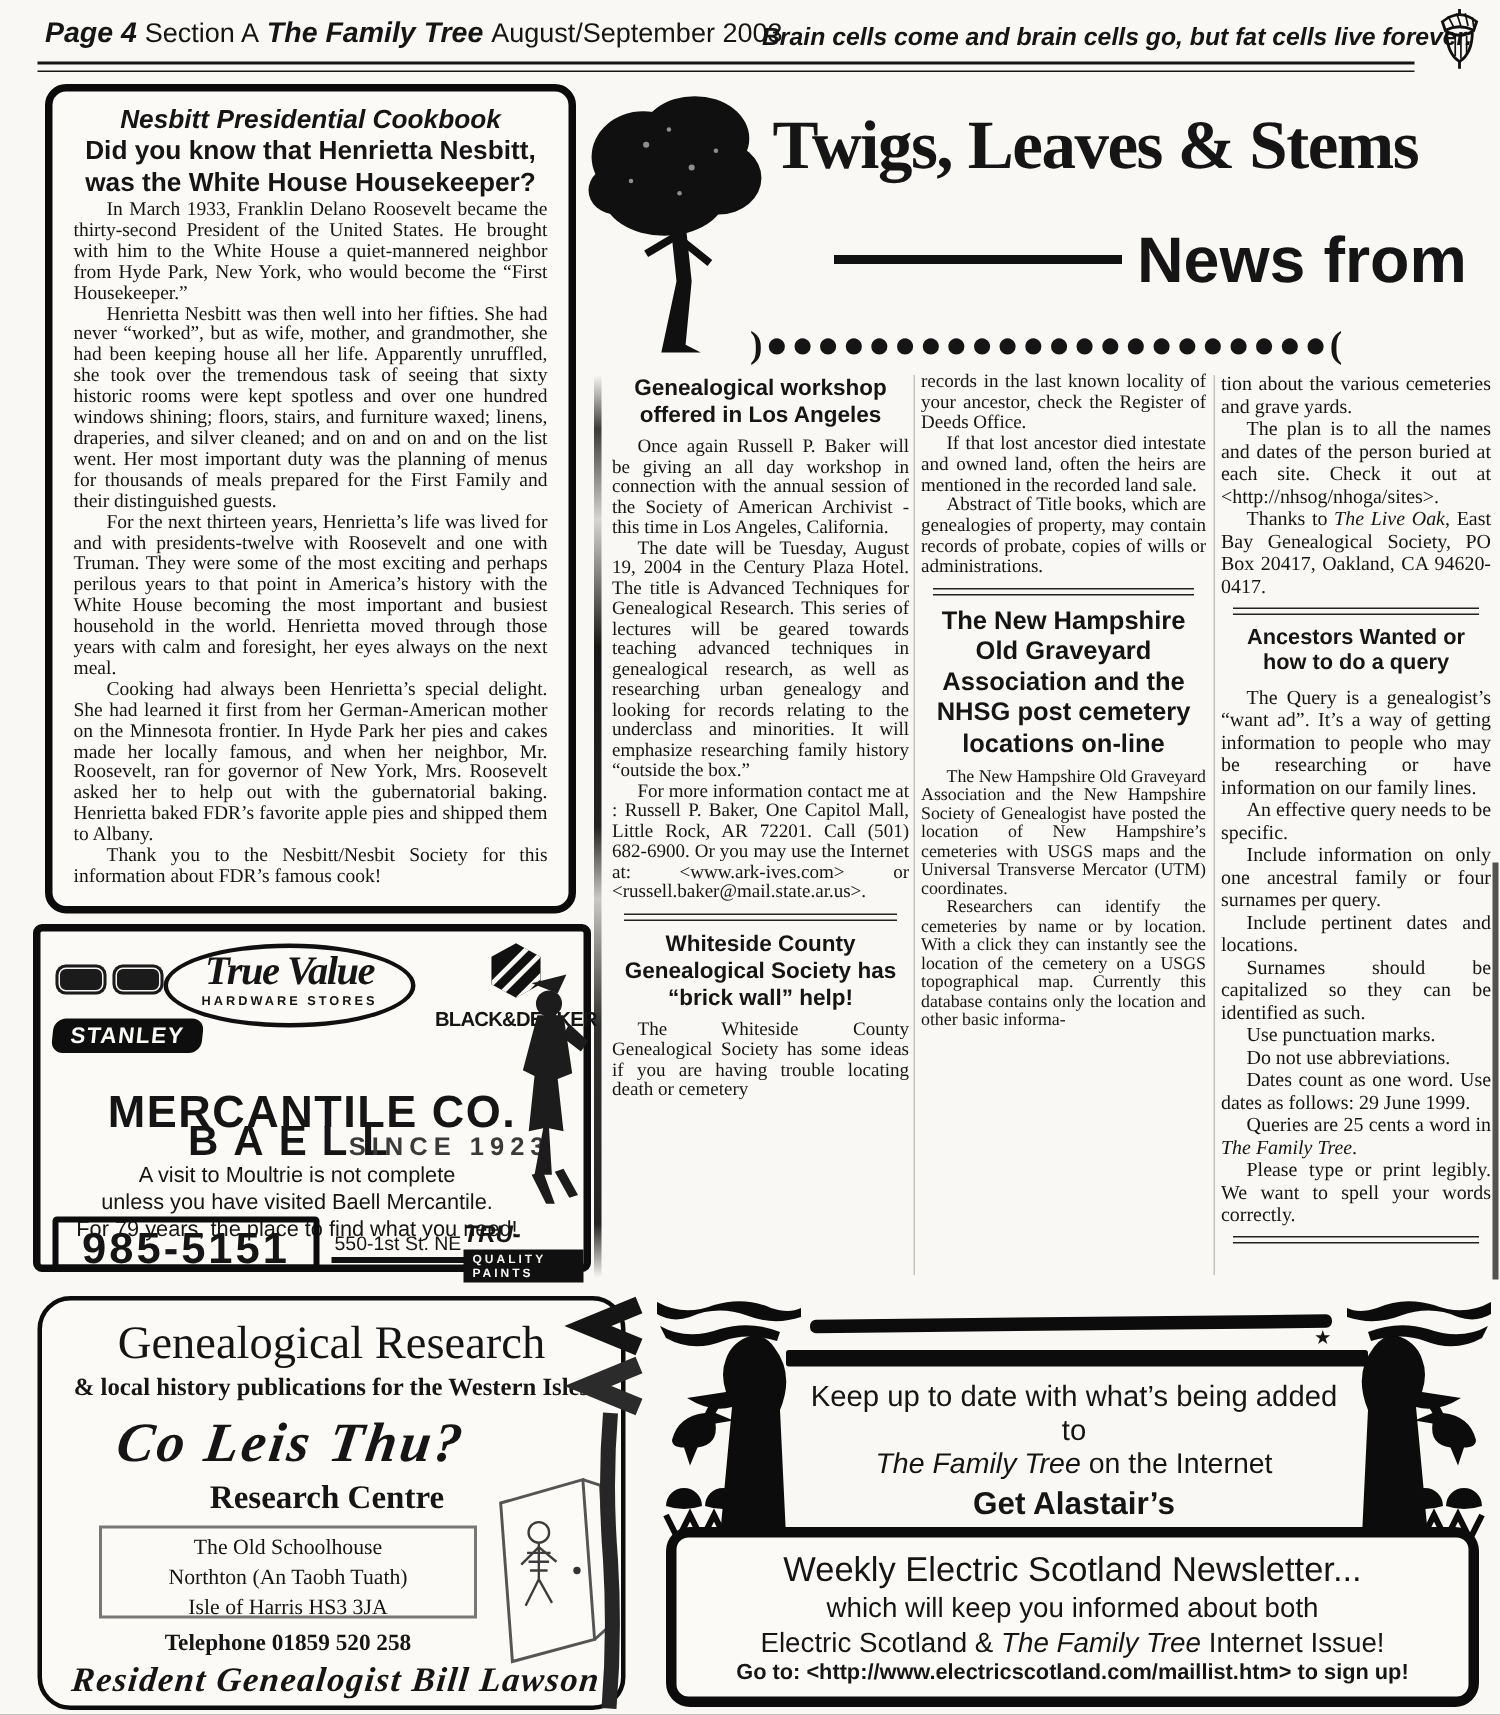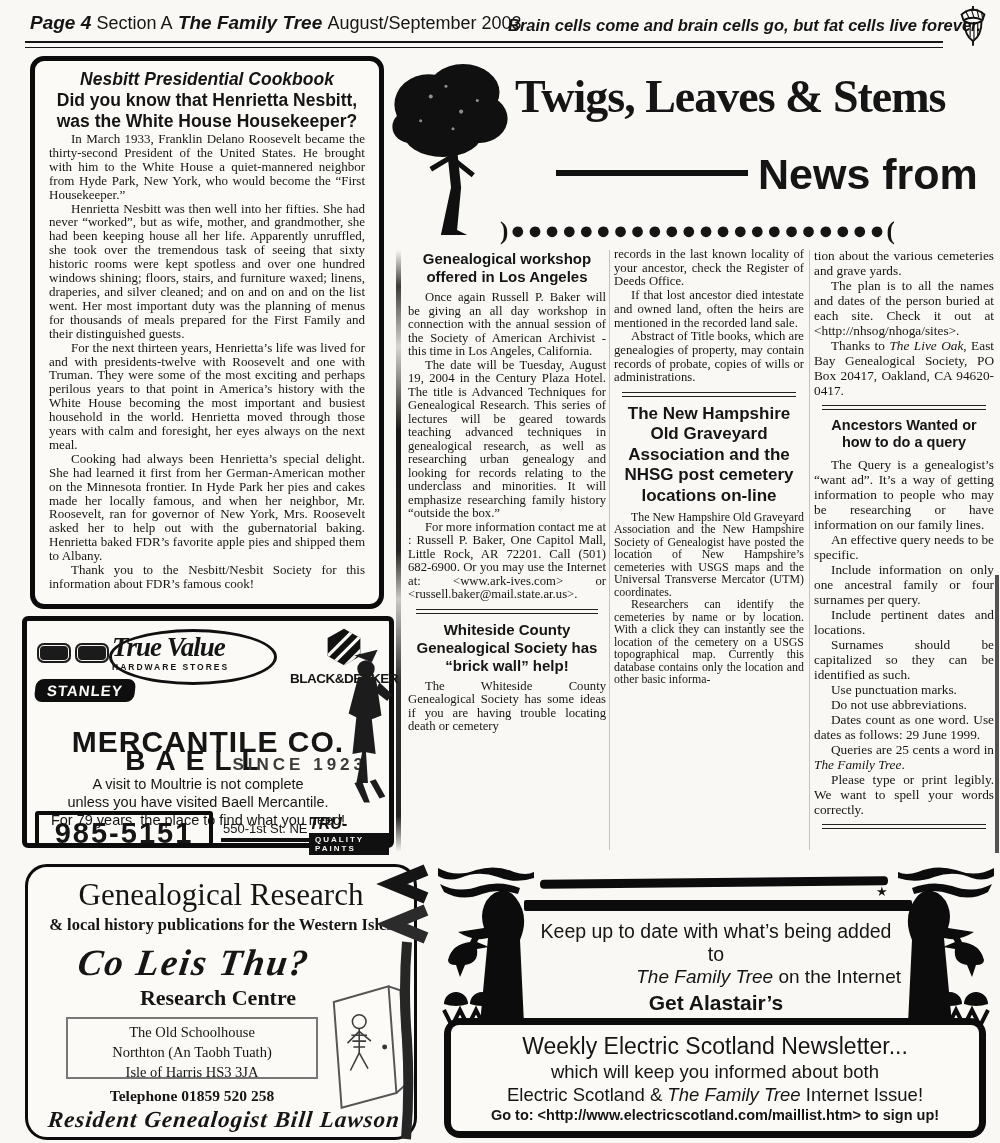--- a/index.html
+++ b/index.html
@@ -54,21 +54,21 @@
   .streak{left:396px;top:250px;width:5px;height:602px;border-radius:3px;
     background:linear-gradient(180deg,rgba(12,12,12,0) 0%,rgba(12,12,12,.8) 6%,rgba(12,12,12,.15) 16%,
       rgba(12,12,12,.95) 30%,rgba(12,12,12,.9) 50%,rgba(12,12,12,.2) 58%,
       rgba(12,12,12,.85) 72%,rgba(12,12,12,.9) 94%,rgba(12,12,12,0) 100%);}
   .edge-streak{left:995px;top:575px;width:4px;height:278px;background:#1c1c1c;opacity:.75;}
 
   
   .baell{left:22px;top:616px;width:372px;height:232px;border:5px solid #0c0c0c;border-radius:6px;
          background:#fbfaf6;box-sizing:border-box;}
   .tv-oval{left:82px;top:8px;width:168px;height:56px;border:3.5px solid #101010;border-radius:50%;
-           box-sizing:border-box;}
+           text-align:center;box-sizing:border-box;}
   .tv-name{font-family:"Liberation Serif",serif;font-style:italic;font-weight:700;font-size:27px;
            line-height:30px;letter-spacing:-1px;}
   .tv-sub{font-family:"Liberation Sans",sans-serif;font-size:8.5px;letter-spacing:2px;font-weight:700;}
   .mini-badge{width:34px;height:20px;background:#1b1b1b;border-radius:7px;display:inline-block;margin-right:4px;
               box-shadow:inset 0 0 0 2px #1b1b1b, inset 0 0 0 3px #f5f4f0;}
   .minis{left:10px;top:22px;}
   .bd-wrap{left:262px;top:6px;text-align:center;width:110px;}
   .bd-name{font-family:"Liberation Sans",sans-serif;font-weight:700;font-size:13.5px;letter-spacing:-0.5px;}
   .stanley{left:8px;top:58px;background:#0e0e0e;color:#fafaf7;font-family:"Liberation Sans",sans-serif;
            font-weight:700;font-size:15px;letter-spacing:1px;padding:3px 12px;border-radius:8px;
@@ -110,21 +110,21 @@
   
   .signpost{left:366px;top:858px;z-index:5;}
 
   
   .nl{left:436px;top:860px;width:560px;height:282px;}
   .nl-bar1{left:104px;top:18px;width:348px;height:9px;background:#0c0c0c;border-radius:4px;transform:rotate(-.6deg);}
   .nl-bar2{left:88px;top:40px;width:388px;height:11px;background:#0c0c0c;border-radius:2px;}
   .nl-star{left:440px;top:24px;font-size:13px;}
   .nl-text{left:95px;right:95px;top:60px;text-align:center;font-family:"Liberation Sans",sans-serif;}
   .nl-l1{font-size:19.5px;}
-  .nl-l2{font-size:19px;text-align:right;}
+  .nl-l2{font-size:19px;}
   .nl-l3{font-size:21px;font-weight:700;margin-top:3px;}
   .nl-l4{font-size:21px;font-weight:700;margin-top:4px;}
   .nl-box{left:8px;right:10px;top:158px;bottom:4px;background:#0c0c0c;border-radius:16px;padding:7px;box-sizing:border-box;}
   .nl-inner{background:#fbfaf7;height:100%;border-radius:8px;display:flex;flex-direction:column;
             justify-content:center;text-align:center;font-family:"Liberation Sans",sans-serif;gap:1px;}
   .nl-l5{font-size:23px;font-weight:400;}
   .nl-l6{font-size:18.5px;}
   .nl-l7{font-size:18.5px;}
   .nl-l8{font-size:14.5px;font-weight:700;}
   .fig-right{transform:scaleX(-1);}

